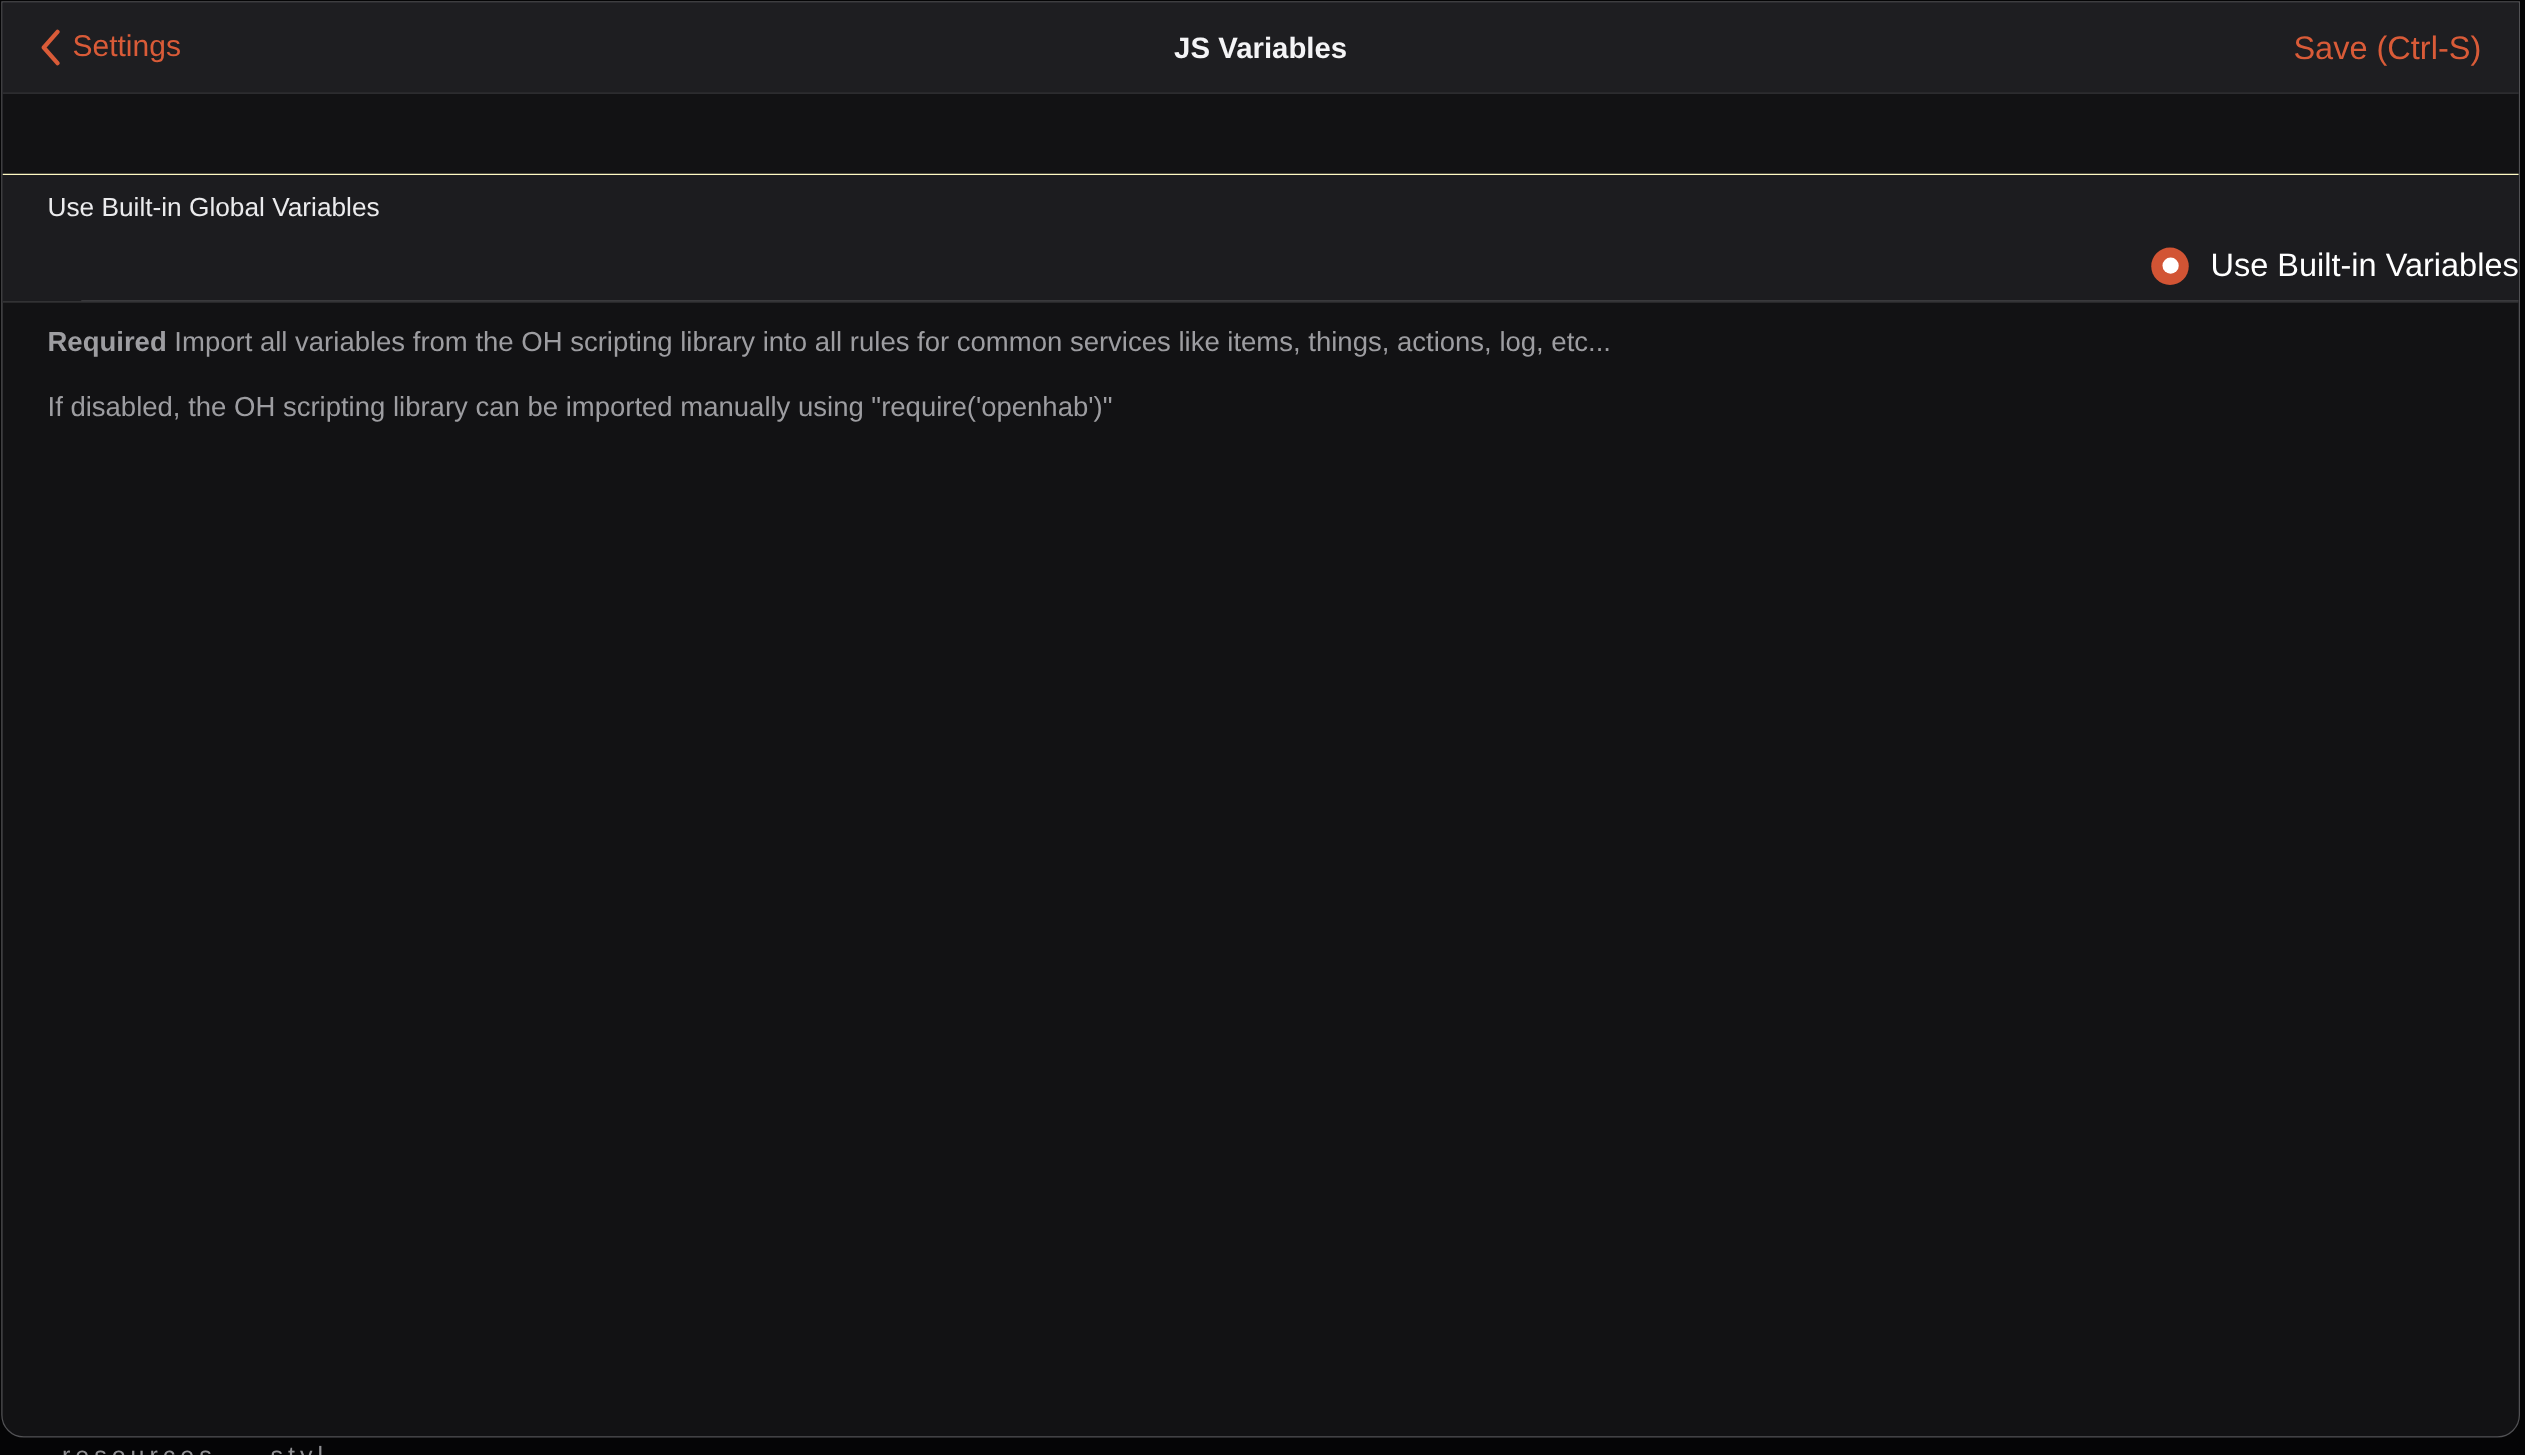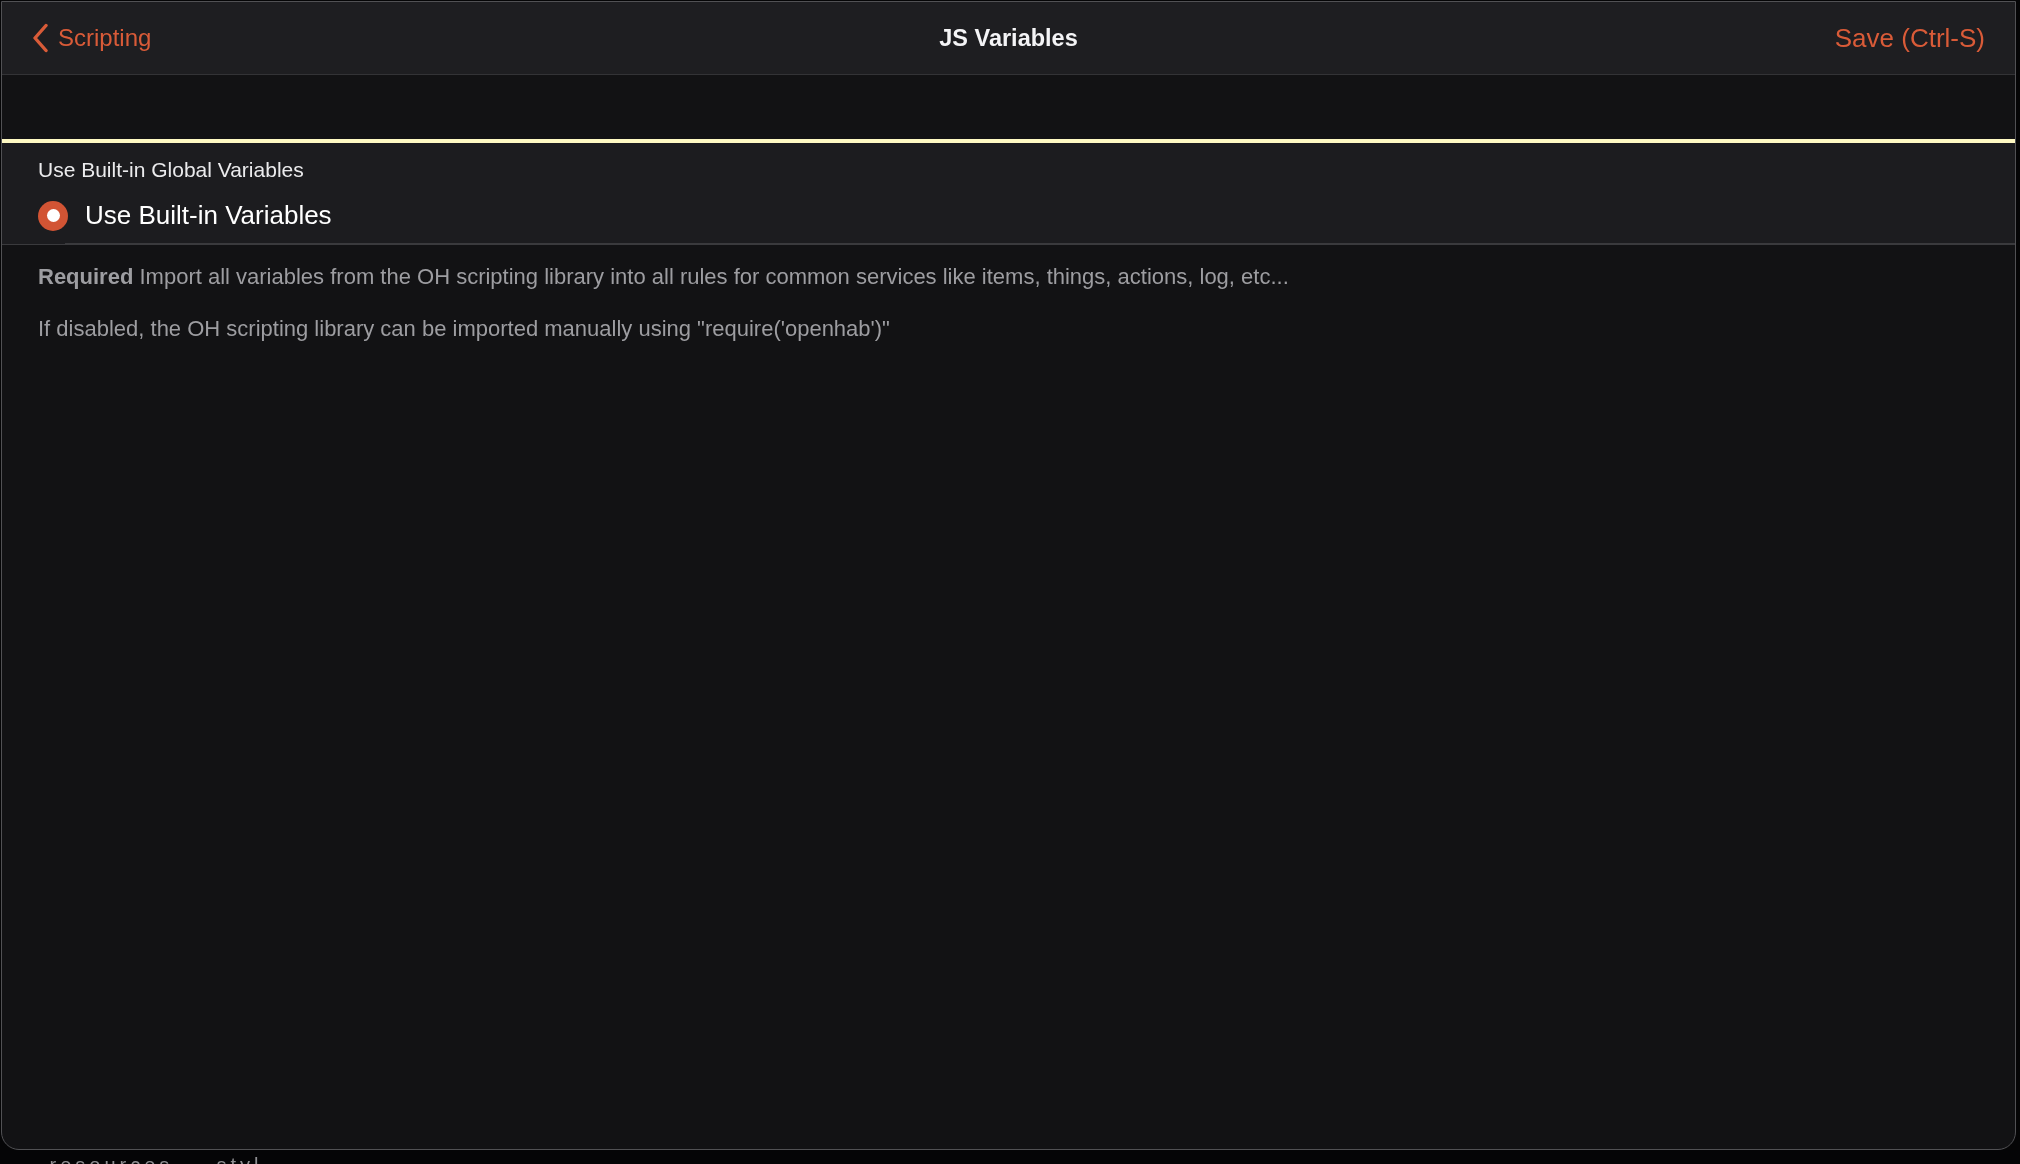--- a/index.html
+++ b/index.html
@@ -63,35 +63,36 @@
     cursor: pointer;
     white-space: nowrap;
   }
 
   
   .page-gap { height: 64px; background: #121214; }
 
   
   .list-block {
     background: #1c1c1f;
-    border-top: 4px solid #fef9c3;
+    border-top: 1px solid #fef9c3;
     border-bottom: 1px solid #3a3a3d;
   }
   .group-label {
     padding: 15px 36px 5px 36px;
     color: #ebebed;
     font-size: 21px;
     line-height: 24px;
   }
   .option-row {
     position: relative;
     display: flex;
     align-items: center;
     padding-left: 36px;
     cursor: pointer;
+    justify-content: flex-end;
   }
   .option-row.first  { height: 57px; }
   .option-row.second { height: 63px; }
   .option-row.first::after {
     content: "";
     position: absolute;
     left: 63px;
     right: 0;
     bottom: 0;
     height: 1px;
@@ -158,21 +159,21 @@
 
 <div class="window">
 
   <div class="navbar">
     <div class="nav-back">
       <span>
         <svg width="16" height="30" viewBox="0 0 16 30">
           <polyline points="14,2.5 3,15 14,27.5" fill="none" stroke="#d95b38" stroke-width="3.4" stroke-linecap="round" stroke-linejoin="round"></polyline>
         </svg>
       </span>
-      <span>Scripting</span>
+      <span>Settings</span>
     </div>
     <div class="nav-title">JS Variables</div>
     <div class="nav-save">Save (Ctrl-S)</div>
   </div>
 
   <div class="page-gap"></div>
 
   <div class="list-block">
     <div class="group-label">Use Built-in Global Variables</div>
 

